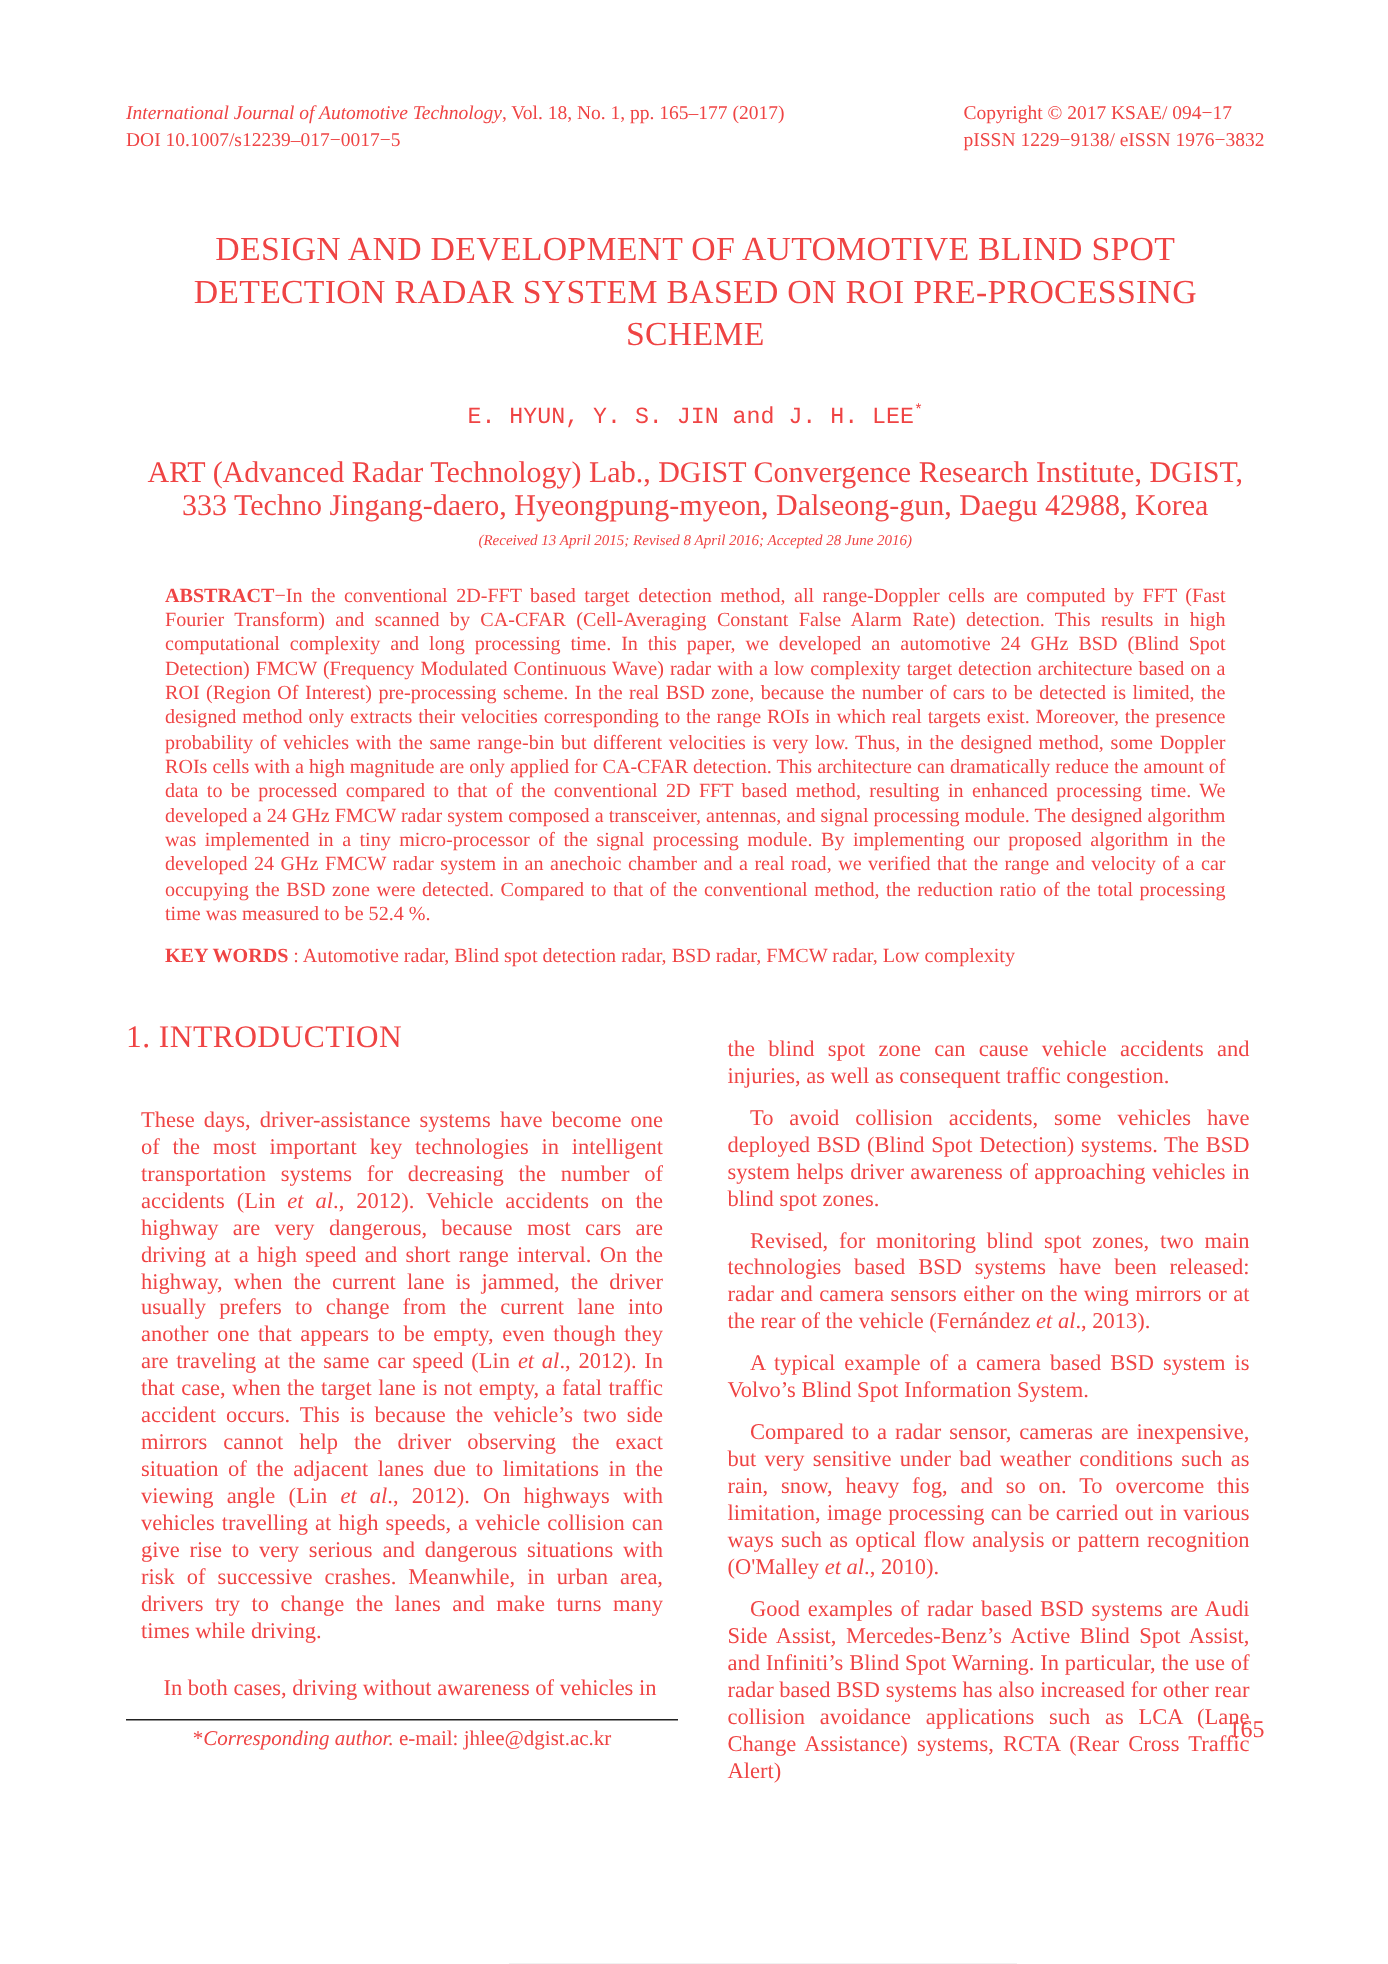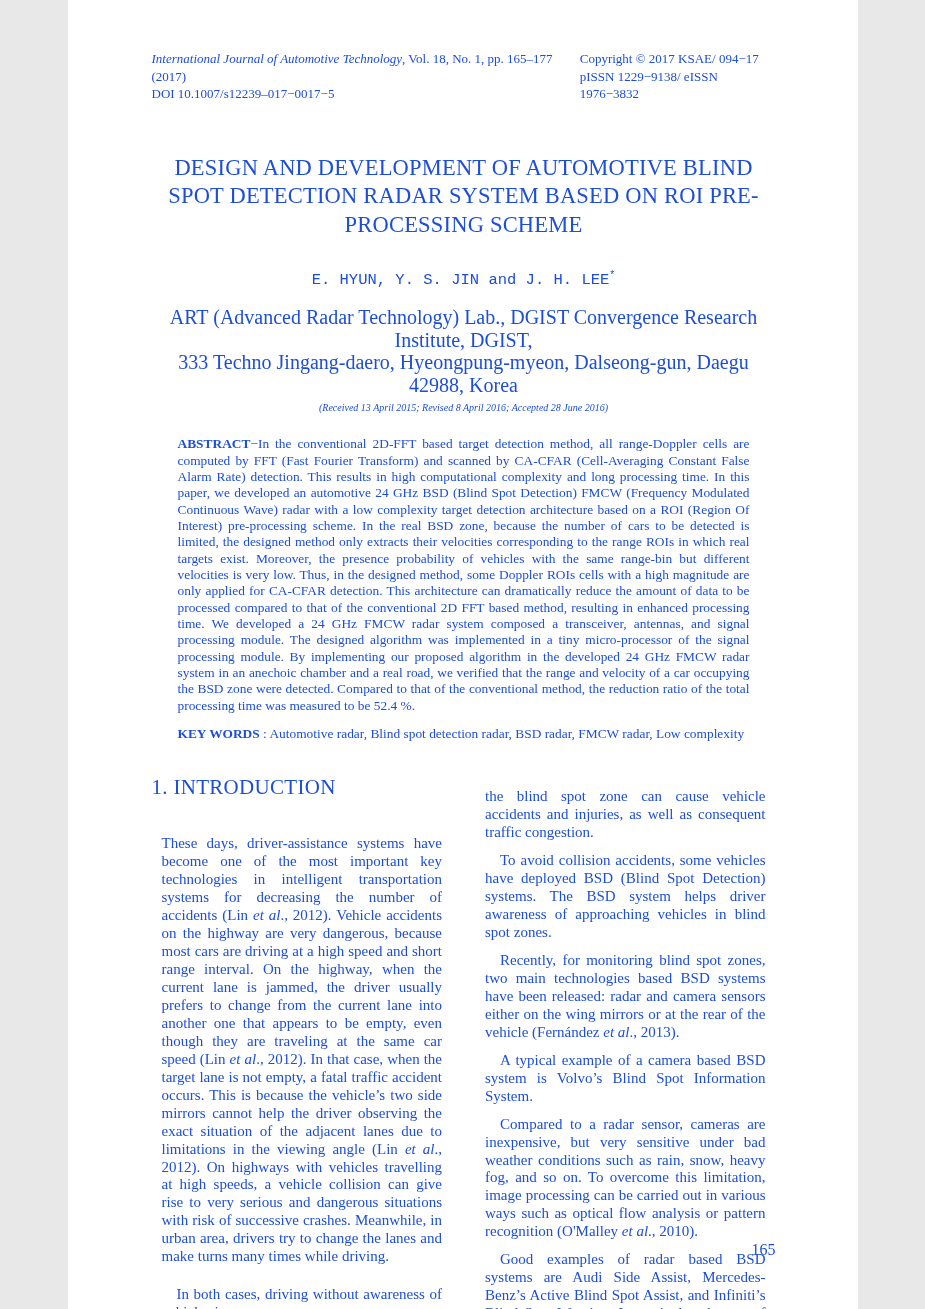--- a/index.html
+++ b/index.html
@@ -1,26 +1,26 @@
 <!DOCTYPE html>
 <html><head>
 <meta charset="utf-8">
 <style>
   html, body { margin: 0; padding: 0; background: #e8e8e8; }
   .page {
     position: relative;
-    width: 790px;
+    width: 925px;
     height: 1309px;
     margin: 0 auto;
     background: #ffffff;
-    color: #1d4ed8;
+    color: #ef4444;
     font-family: "Liberation Serif", "DejaVu Serif", serif;
     overflow: hidden;
     box-sizing: border-box;
-    padding: 50px 82px 0 84px;
+    padding: 66px 82px 0 84px;
   }
   .i { font-style: italic; }
   .b { font-weight: bold; }
 
   
   .jheader { display: flex; justify-content: space-between; font-size: 13px; line-height: 17.5px; }
   .jheader .right { }
 
   
   .title {
@@ -108,21 +108,21 @@
       <p class="ind"><span>In both cases, driving without awareness of vehicles in</span></p>
       <div class="footnote">
         <hr class="fn-rule">
         <p><span>*</span><span class="i">Corresponding author.</span><span> e-mail: jhlee@dgist.ac.kr</span></p>
       </div>
     </div>
 
     <div class="col col-right">
       <p><span>the blind spot zone can cause vehicle accidents and injuries, as well as consequent traffic congestion.</span></p>
       <p class="ind"><span>To avoid collision accidents, some vehicles have deployed BSD (Blind Spot Detection) systems. The BSD system helps driver awareness of approaching vehicles in blind spot zones.</span></p>
-      <p class="ind"><span>Recently, for monitoring blind spot zones, two main technologies based BSD systems have been released: radar and camera sensors either on the wing mirrors or at the rear of the vehicle (Fernández </span><span class="i">et al</span><span>., 2013).</span></p>
+      <p class="ind"><span>Revised, for monitoring blind spot zones, two main technologies based BSD systems have been released: radar and camera sensors either on the wing mirrors or at the rear of the vehicle (Fernández </span><span class="i">et al</span><span>., 2013).</span></p>
       <p class="ind"><span>A typical example of a camera based BSD system is Volvo’s Blind Spot Information System.</span></p>
       <p class="ind"><span>Compared to a radar sensor, cameras are inexpensive, but very sensitive under bad weather conditions such as rain, snow, heavy fog, and so on. To overcome this limitation, image processing can be carried out in various ways such as optical flow analysis or pattern recognition (O'Malley </span><span class="i">et al</span><span>., 2010).</span></p>
       <p class="ind"><span>Good examples of radar based BSD systems are Audi Side Assist, Mercedes-Benz’s Active Blind Spot Assist, and Infiniti’s Blind Spot Warning. In particular, the use of radar based BSD systems has also increased for other rear collision avoidance applications such as LCA (Lane Change Assistance) systems, RCTA (Rear Cross Traffic Alert)</span></p>
     </div>
 
   </div>
 
   <div class="pageno">165</div>
 
 </div>

